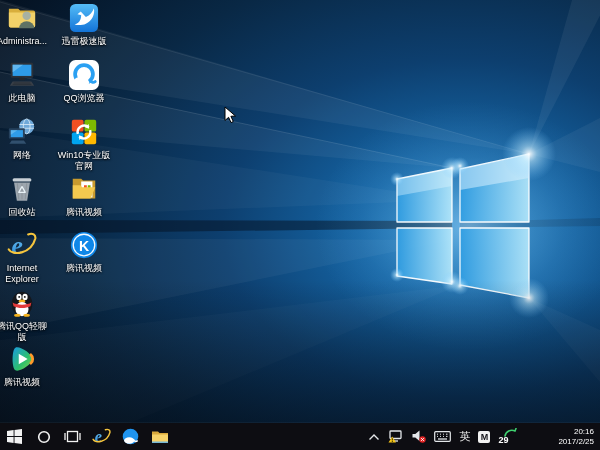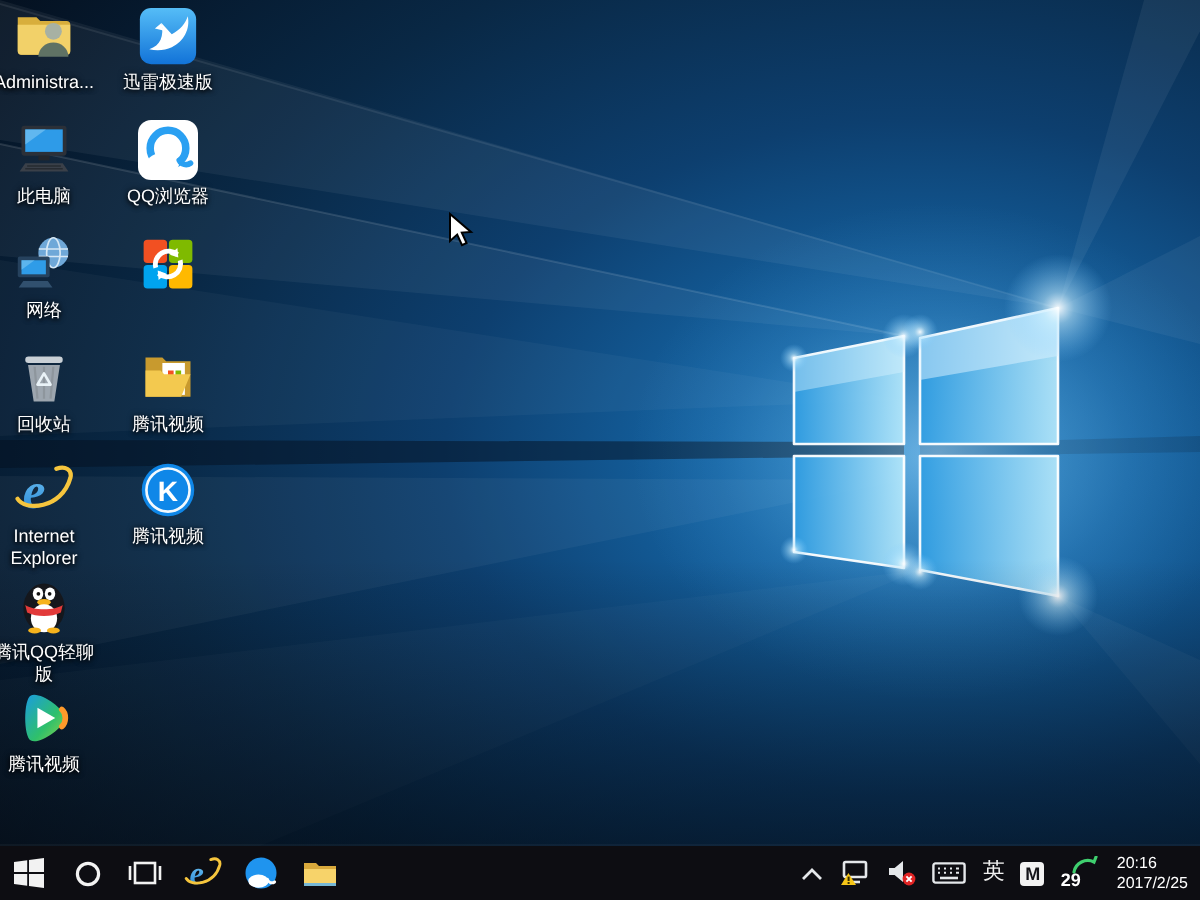--- a/index.html
+++ b/index.html
@@ -43,22 +43,22 @@
   .tray{display:flex;align-items:center;justify-content:center;height:27px;cursor:pointer;}
   .lang{font-size:11px;color:#f0f0f0;line-height:27px;}
   .imebox{
     width:12px;height:12px;background:#f2f2f2;color:#15151a;border-radius:2px;
     font-size:9px;font-weight:bold;line-height:12px;text-align:center;display:block;
   }
   .gauge{position:relative;width:18px;height:16px;}
   .gauge .num{position:absolute;left:0;bottom:0;font-size:9px;font-weight:bold;color:#fff;text-align:right;}
   .gauge svg{position:absolute;right:-1px;top:-1px;}
   #clock{
-    text-align:left;color:#fff;font-size:8px;line-height:9.5px;
-    padding:0 2px 0 2px;cursor:pointer;
+    text-align:right;color:#fff;font-size:8px;line-height:9.5px;
+    padding:0 2px 0 2px;cursor:pointer;margin-left:32px;
   }
 </style>
 </head>
 <body>
 
 <svg id="wallpaper" viewBox="0 0 600 423" xmlns="http://www.w3.org/2000/svg">
   <defs>
     <radialGradient id="bg" cx="0.77" cy="0.54" r="0.95">
       <stop offset="0" stop-color="#2c8fd4"></stop>
       <stop offset="0.18" stop-color="#1565a5"></stop>
@@ -186,20 +186,21 @@
   <svg class="ic" viewBox="0 0 32 32">
     <rect x="3" y="3" width="12.5" height="12.5" rx="2" fill="#f25022"></rect>
     <rect x="16.5" y="3" width="12.5" height="12.5" rx="2" fill="#7fba00"></rect>
     <rect x="3" y="16.5" width="12.5" height="12.5" rx="2" fill="#00a4ef"></rect>
     <rect x="16.5" y="16.5" width="12.5" height="12.5" rx="2" fill="#ffb900"></rect>
     <path d="M9.5,18 A7,7 0 0 1 21,11" stroke="#ffffff" stroke-width="2.6" fill="none"></path>
     <path d="M22.5,14 A7,7 0 0 1 11,21" stroke="#ffffff" stroke-width="2.6" fill="none"></path>
     <path d="M21,7.5 L21.5,12.5 17,11 Z" fill="#ffffff"></path>
     <path d="M11,24.5 L10.5,19.5 15,21 Z" fill="#ffffff"></path>
   </svg>
+  <span class="lbl">Win10专业版官网</span>
 </div>
 
 <div class="dicon c1 r4">
   <svg class="ic" viewBox="0 0 32 32">
     <rect x="6" y="4.5" width="20" height="3.5" rx="1.7" fill="#c9d0d6"></rect>
     <path d="M7.5,9 L10.5,28.5 h11 L24.5,9 Z" fill="#a9b1b8" opacity="0.92"></path>
     <path d="M11,10 l1.5,17 M16,10 v17 M21,10 l-1.5,17" stroke="#8e969d" stroke-width="1.2"></path>
     <path d="M12.5,19.5 L16,13.5 19.5,19.5 Z" fill="none" stroke="#e9f2f7" stroke-width="1.4" stroke-linejoin="round"></path>
   </svg>
   <span class="lbl">回收站</span>

